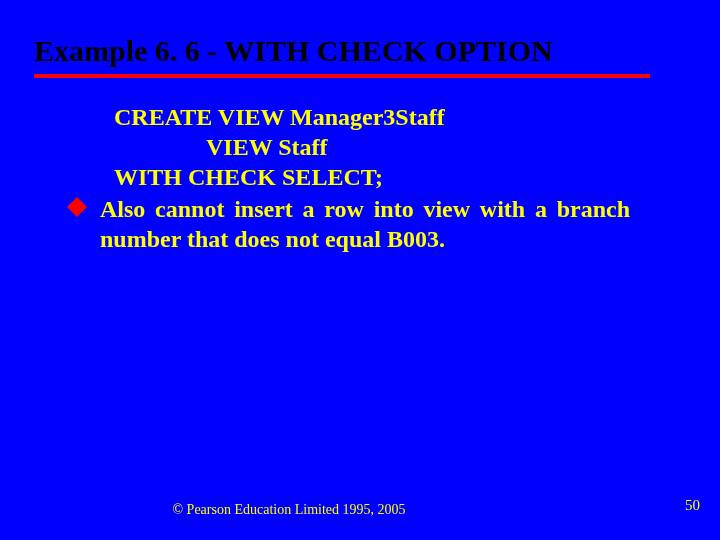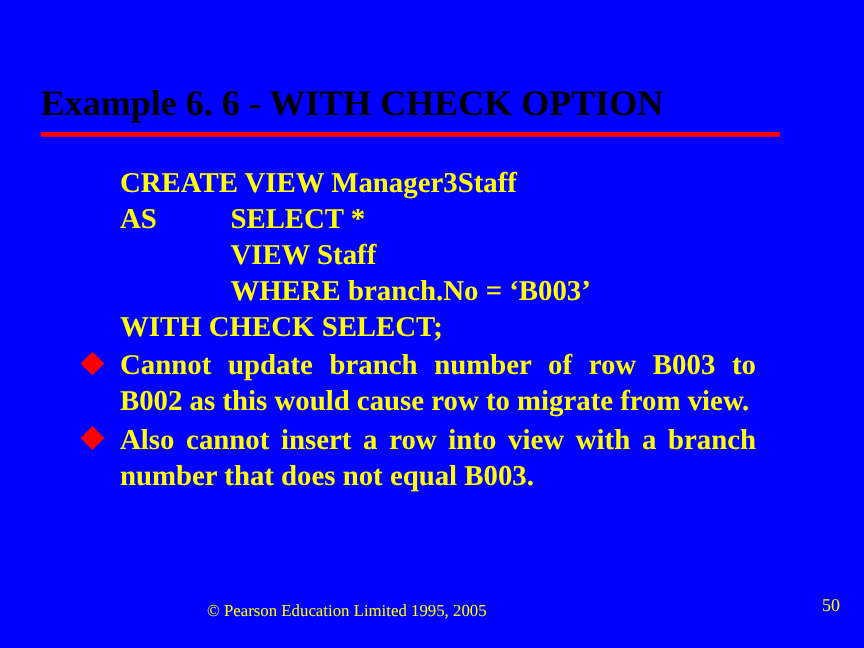--- a/index.html
+++ b/index.html
@@ -7,21 +7,21 @@
   body {
     background: #0000ff;
     font-family: "Times New Roman", Times, serif;
     color: #ffff00;
     position: relative;
     overflow: hidden;
   }
   .slide {
     width: 720px;
     height: 540px;
-    padding: 70px 40px 0 40px;
+    padding: 34px 40px 0 40px;
     position: relative;
   }
   .title {
     color: #000000;
     font-size: 30px;
     font-weight: bold;
     padding-bottom: 6px;
     border-bottom: 4px solid #ff0000;
     margin-left: -6px;
     margin-right: 30px;
@@ -29,20 +29,21 @@
   .content {
     margin-top: 24px;
     padding-left: 60px;
     padding-right: 50px;
     font-size: 24px;
     font-weight: bold;
     line-height: 1.25;
   }
   .sql-block {
     margin-bottom: 2px;
+    margin-left: 14px;
   }
   .sql-indent1 { display: inline-block; width: 92px; vertical-align: top; }
   .sql-indent2 { display: inline-block; width: 92px; }
   .bullet-item {
     position: relative;
     text-align: justify;
     padding-left: 0;
     margin-top: 2px;
   }
   .bullet-marker {
@@ -77,35 +78,25 @@
 
 <div class="slide">
 
   <div class="title">Example 6. 6 - WITH CHECK OPTION</div>
 
   <div class="content">
 
     <div class="sql-block">
       <div>CREATE VIEW Manager3Staff</div>
       <div>
-        <span class="sql-indent1">AS</span><span>SELECT *</span>
-      </div>
-      <div>
         <span class="sql-indent2"></span><span>VIEW Staff</span>
-      </div>
-      <div>
-        <span class="sql-indent2"></span><span>WHERE branch.No = ‘B003’</span>
       </div>
       <div>WITH CHECK SELECT;</div>
     </div>
 
-    <div class="bullet-item">
-      <span class="bullet-marker"></span>
-      <span>Cannot update branch number of row B003 to B002 as this would cause row to migrate from view.</span>
-    </div>
 
     <div class="bullet-item">
       <span class="bullet-marker"></span>
       <span>Also cannot insert a row into view with a branch number that does not equal B003.</span>
     </div>
 
   </div>
 
   <div class="footer">© Pearson Education Limited 1995, 2005</div>
   <div class="page-num">50</div>

